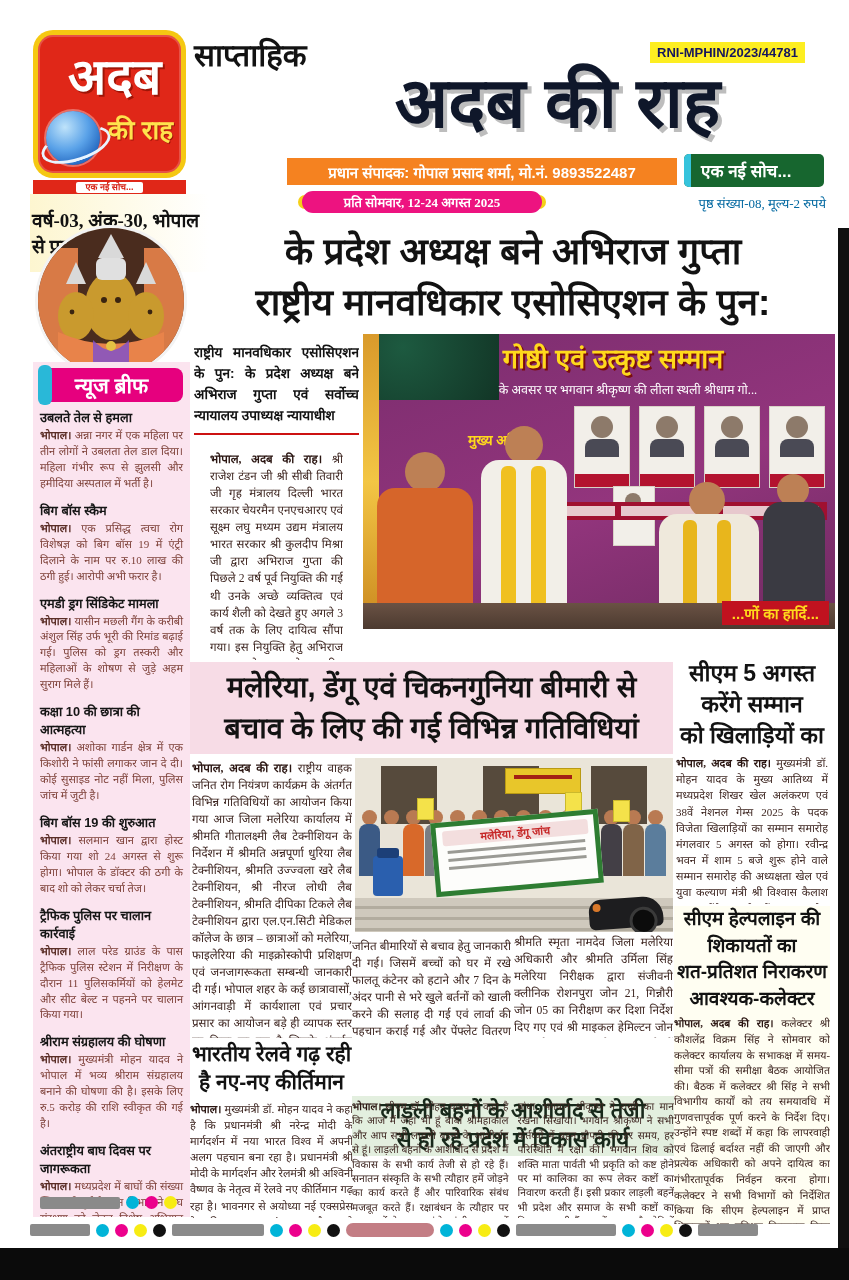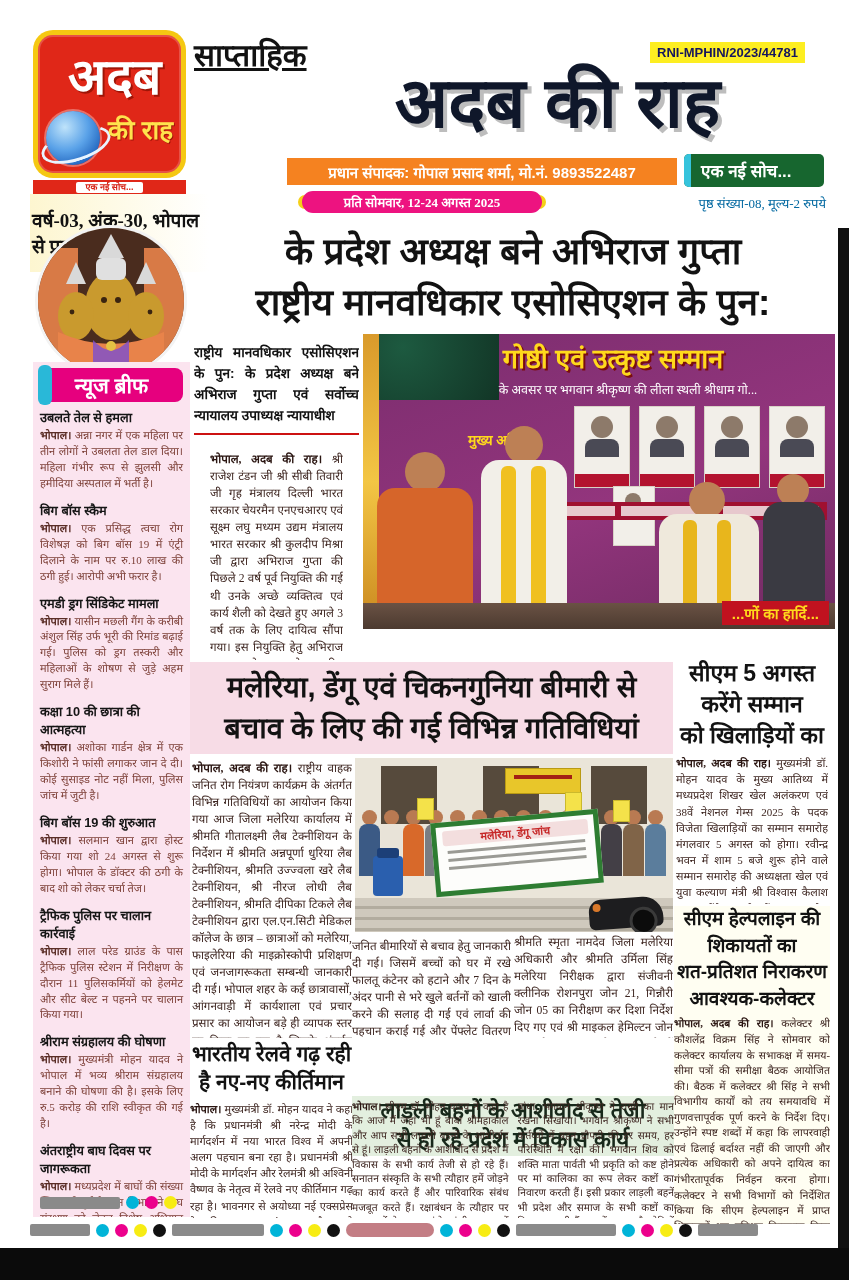--- a/index.html
+++ b/index.html
@@ -11,21 +11,21 @@
   
   .logo-box{left:33px;top:30px;width:153px;height:148px;background:#f5c812;border-radius:20px;padding:5px;box-sizing:border-box;}
   .logo-inner{position:relative;width:100%;height:100%;background:#e02718;border-radius:15px;box-shadow:inset 0 0 0 2px #ffffff33;}
   .logo-title{position:absolute;left:30px;top:6px;font-family:"Liberation Sans",sans-serif;font-weight:800;font-size:50px;color:#ffffff;text-shadow:2px 2px 0 #9e1507;}
   .logo-sub{position:absolute;right:8px;bottom:26px;font-family:"Liberation Sans",sans-serif;font-weight:800;font-size:26px;color:#ffe34d;text-shadow:1px 1px 0 #9e1507;}
   .globe{position:absolute;left:8px;bottom:8px;width:54px;height:54px;border-radius:50%;
          background:radial-gradient(circle at 35% 30%,#bfe3fa,#5aa2e8 45%,#1f63bd 80%);box-shadow:0 0 0 2px #ffffff55;}
   .globe:after{content:"";position:absolute;left:-6px;top:18px;width:66px;height:26px;border:3px solid #e8f4ff;border-top-color:transparent;border-radius:50%;transform:rotate(-18deg);}
   .logo-strip{left:33px;top:180px;width:153px;height:14px;background:#e02718;display:flex;align-items:center;justify-content:center;}
   .logo-strip span{background:#ffffff;color:#d61f12;font-family:"Liberation Sans",sans-serif;font-weight:700;font-size:9px;line-height:11px;padding:0 10px;border-radius:2px;}
-  .weekly{left:194px;top:33px;font-size:31px;text-decoration:underline;}
+  .weekly{left:194px;top:33px;font-size:31px;}
   .rni{left:650px;top:42px;background:#fdee21;color:#15155e;font-family:"Liberation Sans",sans-serif;font-weight:800;font-size:13px;padding:3px 7px;}
   .main-title{left:290px;top:58px;width:535px;text-align:center;font-family:"Liberation Sans",sans-serif;font-weight:800;font-size:70px;line-height:1.3;color:#0f172a;text-shadow:4px 4px 0 #bdbdbd;}
   .editor-bar{left:287px;top:158px;width:390px;height:27px;background:#f58220;color:#ffffff;font-family:"Liberation Sans",sans-serif;font-weight:700;font-size:15px;display:flex;align-items:center;justify-content:center;}
   .slogan-green{left:684px;top:154px;width:140px;height:33px;background:#17662f;border-radius:5px;display:flex;align-items:center;color:#ffffff;font-family:"Liberation Sans",sans-serif;font-weight:700;font-size:17px;}
   .slogan-green i{display:block;width:7px;height:100%;background:#35c3dc;border-radius:5px 0 0 5px;margin-right:10px;}
   .issue-left{left:30px;top:194px;width:175px;font-size:19px;font-weight:700;color:#111;background:linear-gradient(90deg,#fdf6d0,#ffffff);padding:13px 2px;}
   .issue-date{left:302px;top:191px;width:240px;height:22px;background:#ed1380;border-radius:11px;color:#fff;font-weight:700;font-size:13px;display:flex;align-items:center;justify-content:center;box-shadow:-8px 0 0 -4px #f5d018, 8px 0 0 -4px #f5d018;}
   .issue-right{left:598px;top:194px;width:228px;text-align:right;font-size:13px;font-weight:400;color:#0369a1;}
 
   

